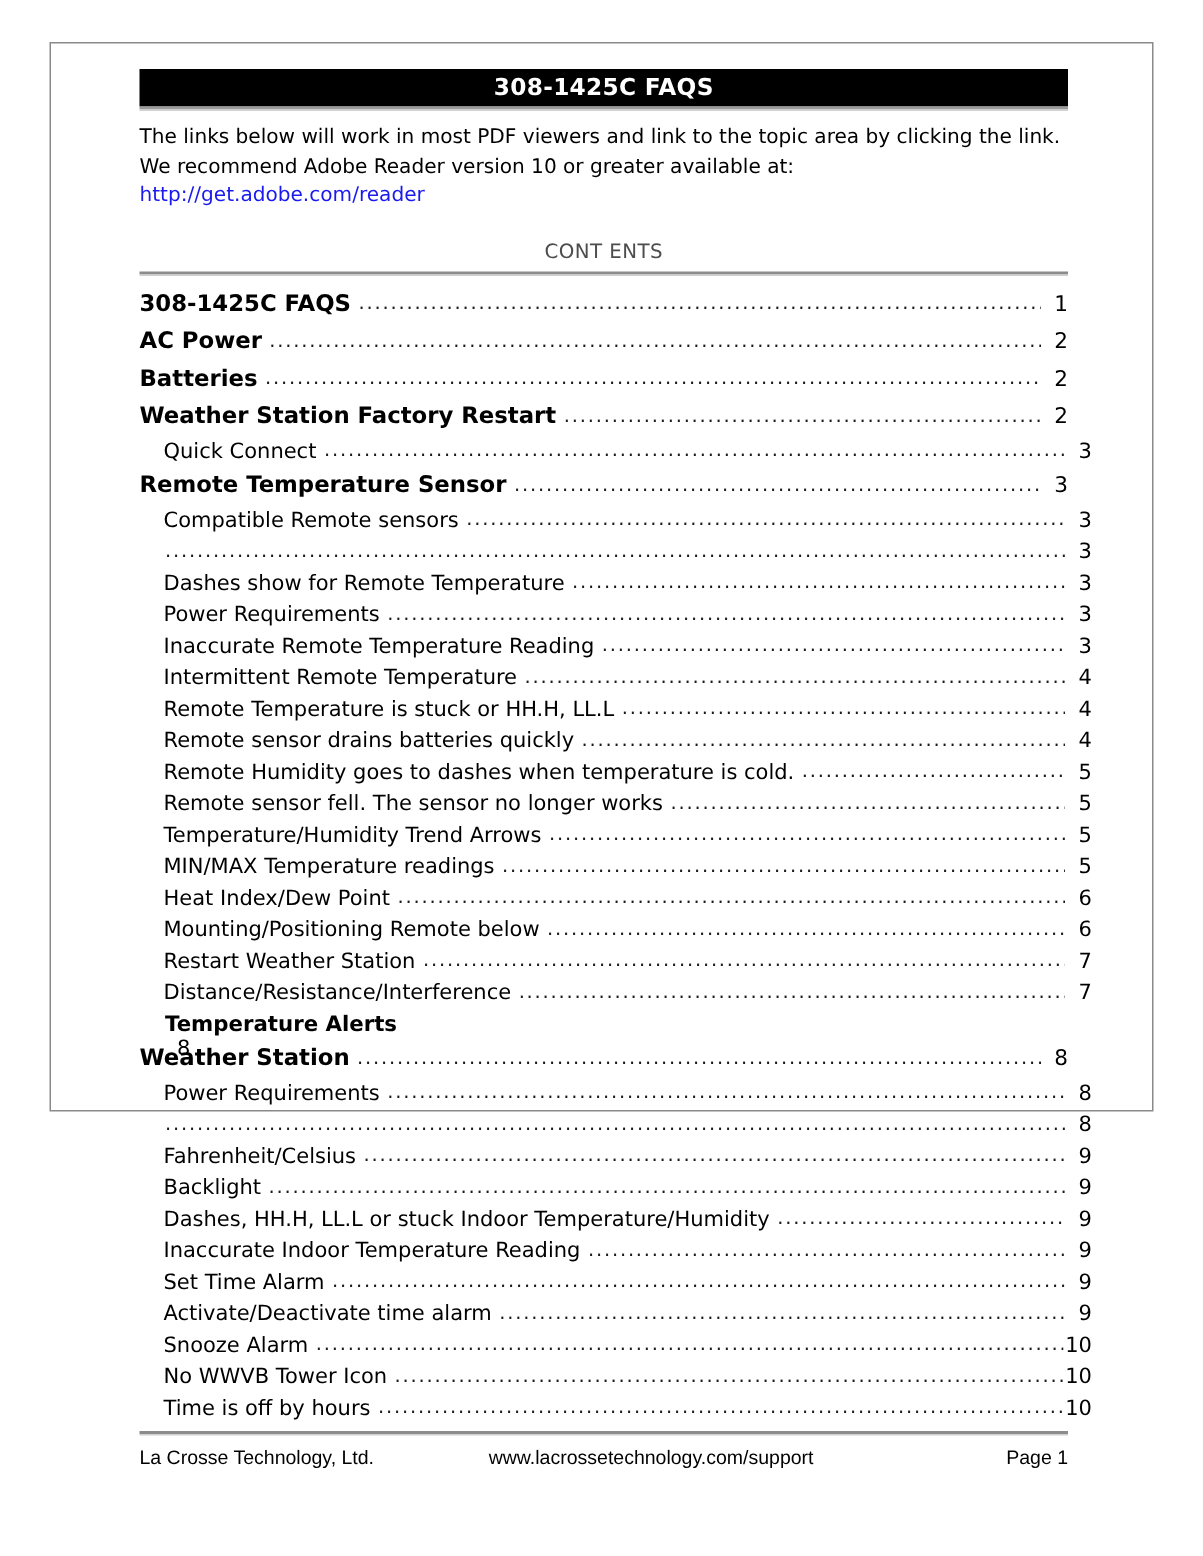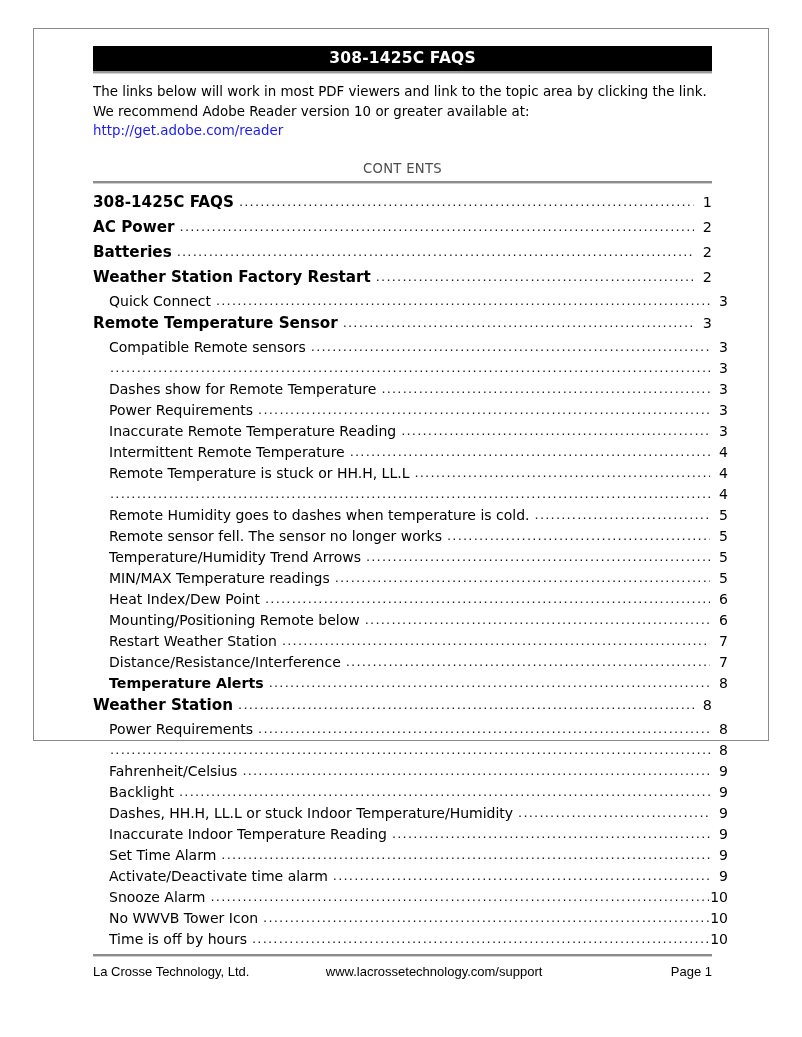--- a/index.html
+++ b/index.html
@@ -103,20 +103,21 @@
   }
   .toc-row.level2 {
     height: 21px;
     font-size: 14px;
     font-weight: normal;
     padding-left: 16px;
   }
   .toc-row.level2.bold {
     font-weight: bold;
     font-size: 14.2px;
+    flex-direction: column;
   }
   .toc-label {
     flex: 0 0 auto;
   }
   .toc-leader {
     flex: 1 1 auto;
     overflow: hidden;
     margin: 0 1px;
     font-size: 13px;
     font-weight: normal;
@@ -249,20 +250,21 @@
           <span class="toc-label spaced">Intermittent Remote Temperature</span>
           <span class="toc-leader"></span>
           <span class="toc-page">4</span>
         </div>
         <div class="toc-row level2">
           <span class="toc-label spaced">Remote Temperature is stuck or HH.H, LL.L</span>
           <span class="toc-leader"></span>
           <span class="toc-page">4</span>
         </div>
         <div class="toc-row level2">
+          <span class="toc-label spaced">Remote sensor drains batteries quickly</span>
           <span class="toc-leader"></span>
           <span class="toc-page">4</span>
         </div>
         <div class="toc-row level2">
           <span class="toc-label spaced">Remote Humidity goes to dashes when temperature is cold.</span>
           <span class="toc-leader"></span>
           <span class="toc-page">5</span>
         </div>
         <div class="toc-row level2">
           <span class="toc-label spaced">Remote sensor fell. The sensor no longer works</span>

